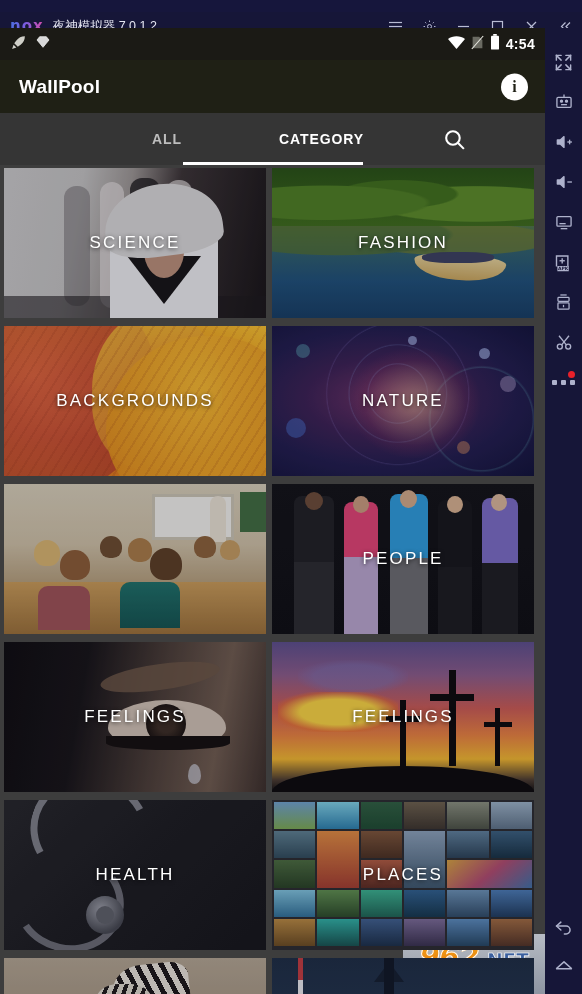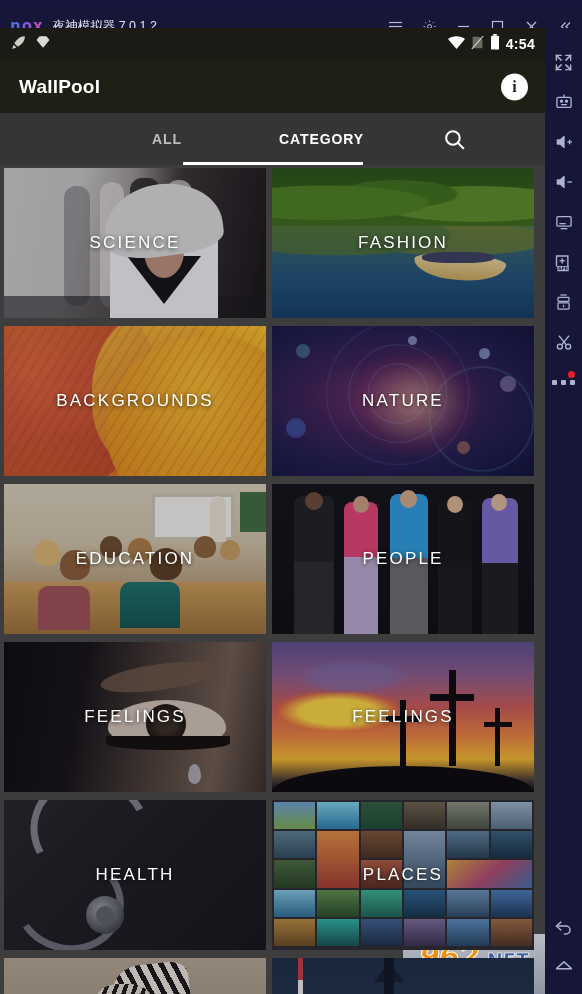--- a/index.html
+++ b/index.html
@@ -519,21 +519,20 @@
           <div class="h h2"></div>
           <div class="h h3"></div>
           <div class="h h4"></div>
         <div class="h h5"></div>
           <div class="h h6"></div>
           <div class="h h7"></div>
         <div class="b1"></div>
           <div class="b2"></div>
       </div>
       <div class="scrim"></div>
-      <span class="tile-label">EDUCATION</span>
     </div>
 
     <div class="tile">
       <div class="art a-ppl">
         <div class="pr p1"></div>
           <div class="p1h"></div>
         <div class="pr p2"></div>
           <div class="p2h"></div>
         <div class="pr p3"></div>
           <div class="p3h"></div>

